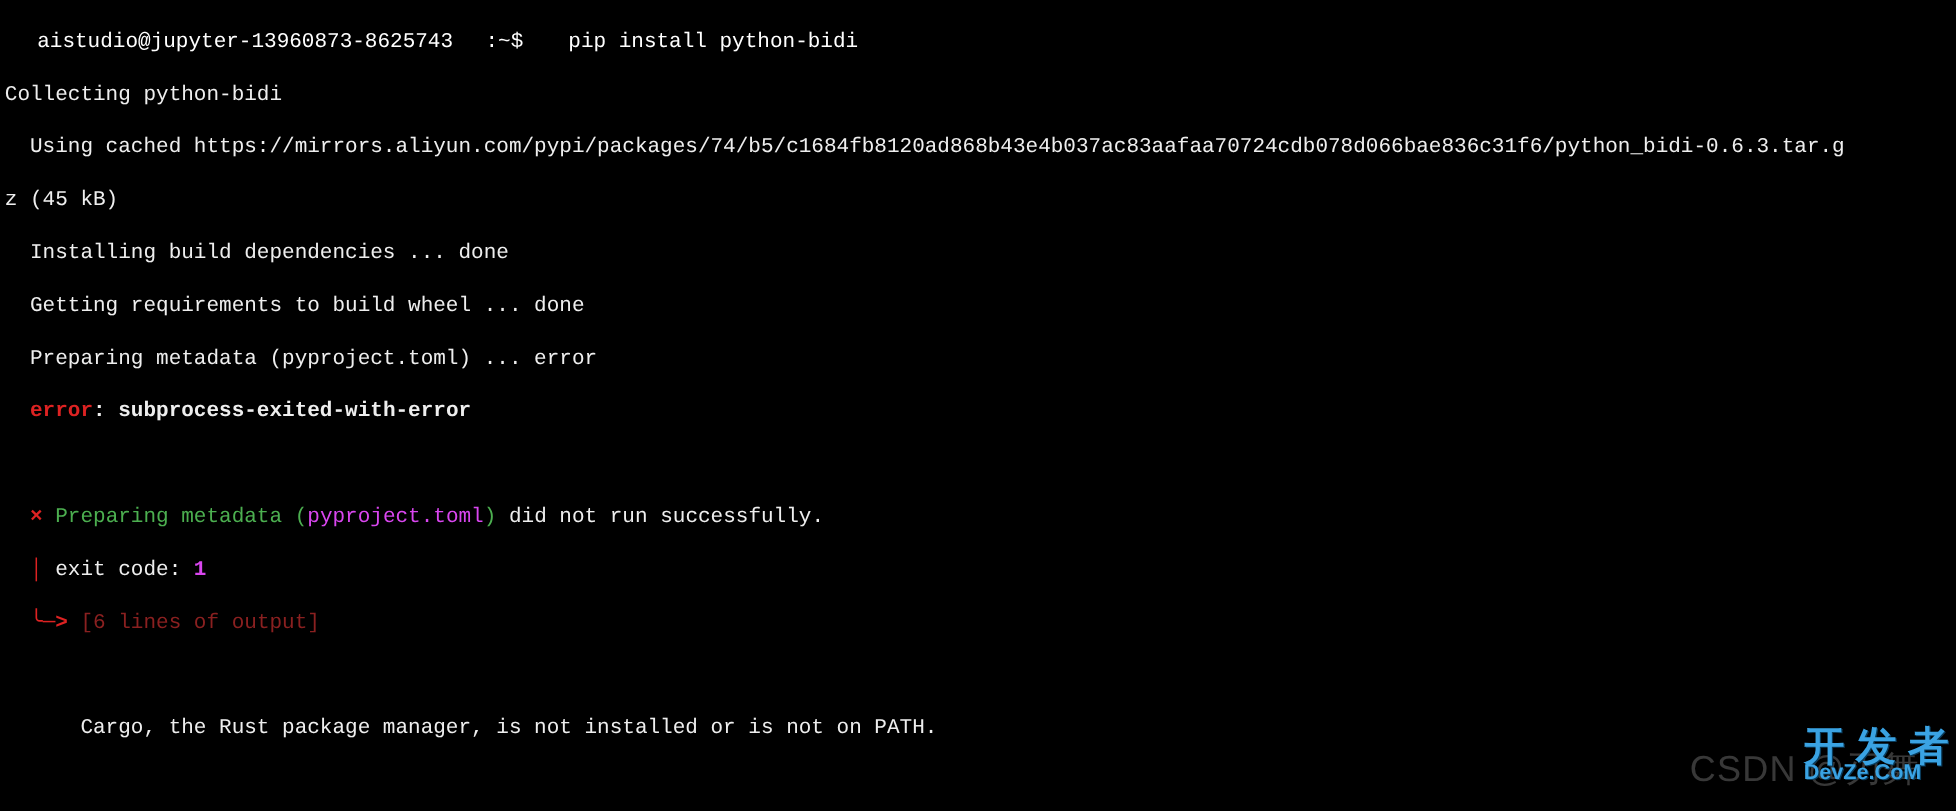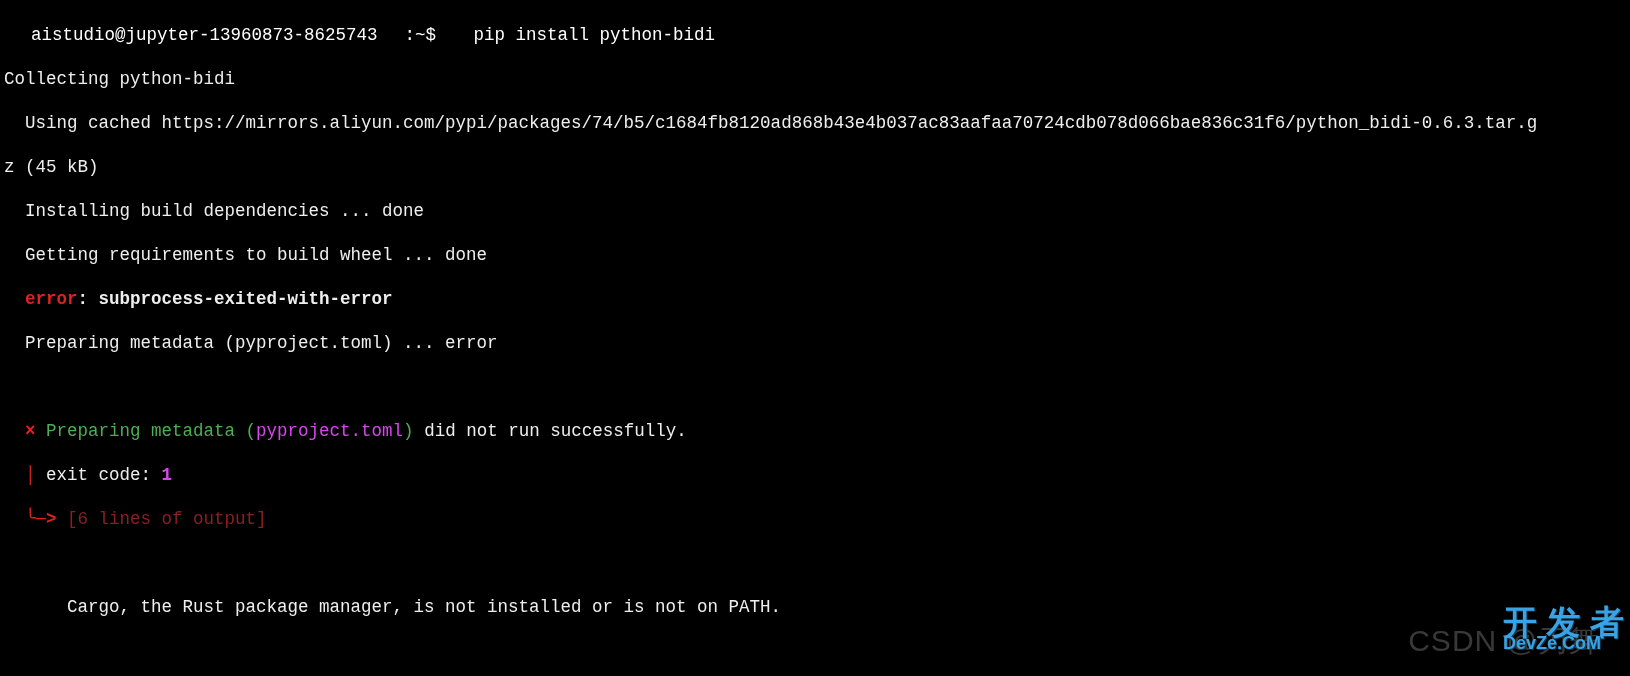--- a/index.html
+++ b/index.html
@@ -63,22 +63,22 @@
 </head>
 <body>
 
 <div class="terminal">
 <span class="line"><span class="cmd">aistudio@jupyter-13960873-8625743</span><span class="cmd">:~$ </span><span class="cmd">pip install python-bidi</span></span>
 <span class="line">Collecting python-bidi</span>
 <span class="line">  Using cached https://mirrors.aliyun.com/pypi/packages/74/b5/c1684fb8120ad868b43e4b037ac83aafaa70724cdb078d066bae836c31f6/python_bidi-0.6.3.tar.g</span>
 <span class="line">z (45 kB)</span>
 <span class="line">  Installing build dependencies ... done</span>
 <span class="line">  Getting requirements to build wheel ... done</span>
+<span class="line">  Preparing metadata (pyproject.toml) ... error</span>
 <span class="line"><span class="red">  error</span><span class="bold">: </span><span class="bold">subprocess-exited-with-error</span></span>
-<span class="line">  Preparing metadata (pyproject.toml) ... error</span>
 <span class="line"></span>
 <span class="line"><span class="red">  × </span><span class="green">Preparing metadata </span><span class="green">(</span><span class="cyan">pyproject.toml</span><span class="green">)</span><span> did not run successfully.</span></span>
 <span class="line"><span class="red">  │ </span><span>exit code: </span><span class="cyan bold">1</span></span>
 <span class="line"><span class="red">  ╰─&gt; </span><span class="red-dim">[6 lines of output]</span></span>
 <span class="line"></span>
 <span class="line">      Cargo, the Rust package manager, is not installed or is not on PATH.</span>
 
 
 
 

